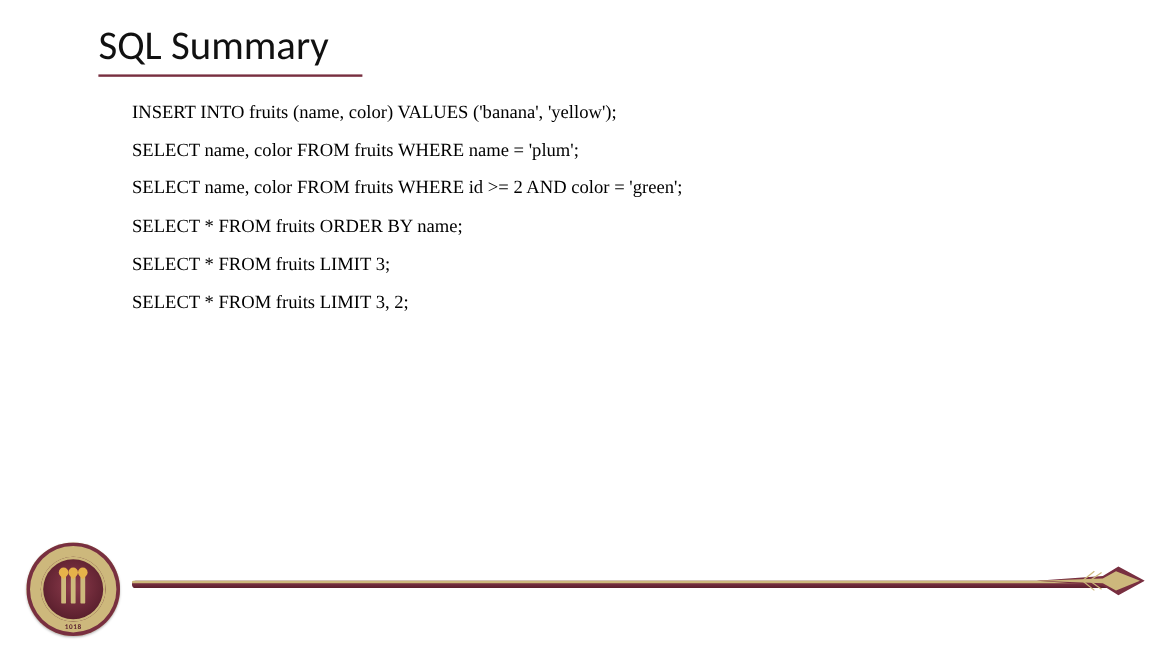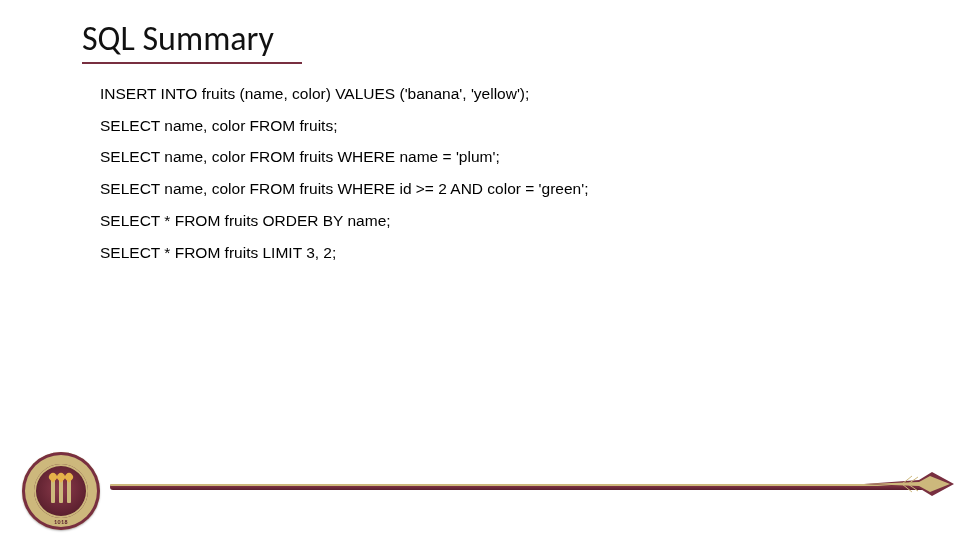--- a/index.html
+++ b/index.html
@@ -29,23 +29,23 @@
   .title-underline {
     position: absolute;
     left: 82px;
     top: 62px;
     width: 220px;
     height: 2px;
     background: #782f40;
   }
   .code-block {
     position: absolute;
-    left: 100px;
+    left: 110px;
     top: 86px;
-    font-family: Liberation Sans, sans-serif;
+    font-family: Liberation Serif, serif;
     font-size: 15.5px;
     color: #000;
     line-height: 1.08;
   }
   .code-block .line {
     margin-bottom: 15px;
     white-space: pre;
   }
   
   .hr-band {
@@ -139,24 +139,24 @@
 </style>
 </head>
 <body>
 <div class="slide">
 
   <div class="title">SQL Summary</div>
   <div class="title-underline"></div>
 
   <div class="code-block">
     <div class="line">INSERT INTO fruits (name, color) VALUES ('banana', 'yellow');</div>
-    <div class="line">SELECT name, color FROM fruits;</div>
     <div class="line">SELECT name, color FROM fruits WHERE name = 'plum';</div>
     <div class="line">SELECT name, color FROM fruits WHERE id &gt;= 2 AND color = 'green';</div>
     <div class="line">SELECT * FROM fruits ORDER BY name;</div>
+    <div class="line">SELECT * FROM fruits LIMIT 3;</div>
     <div class="line">SELECT * FROM fruits LIMIT 3, 2;</div>
   </div>
 
   <div class="hr-band"></div>
   <div class="hr-highlight"></div>
 
   <svg class="spear" viewBox="0 0 90 44">
     <path d="M0 22 L55 18 L68 10 L90 22 L68 34 L55 26 Z" fill="#782f40"></path>
     <path d="M0 22 L55 20 L66 14 L86 22 L66 30 L55 24 Z" fill="#cdb87c"></path>
     <g stroke="#cdb87c" stroke-width="1" fill="none">

